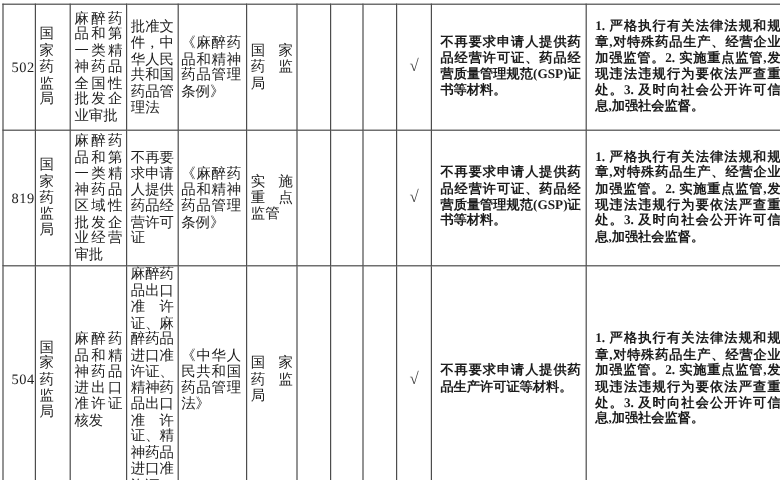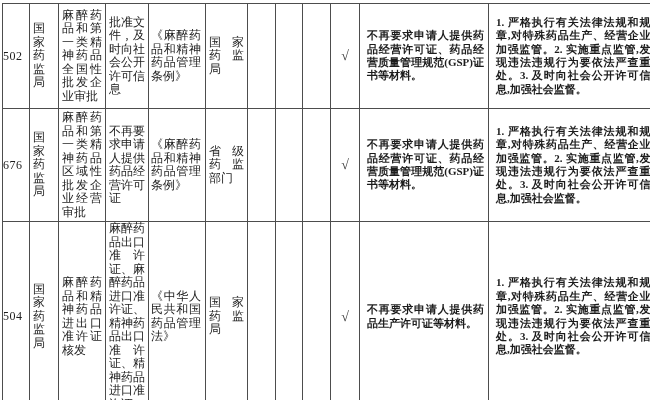--- a/index.html
+++ b/index.html
@@ -23,21 +23,21 @@
     margin: 3px 0 0 2px;
   }
   td {
     border: 1px solid #4d4d4d;
     padding: 0;
     vertical-align: middle;
     overflow: hidden;
     word-break: break-all;
   }
   td.c-num {
-    text-align: left;
+    text-align: right;
     font-size: 12px;
     font-weight: normal;
     letter-spacing: 0.5px;
   }
   td.cn {
     font-size: 12px;
     line-height: 13.5px;
     font-weight: normal;
     text-align: justify;
     text-justify: inter-ideograph;
@@ -82,38 +82,38 @@
       <col style="width:29px">
         <col style="width:129px">
         <col style="width:166px">
     </colgroup>
 
     <tbody>
         <tr style="height:105px;">
       <td class="c-num">502</td>
       <td class="cn">国家药监局</td>
       <td class="cn">麻醉药品和第一类精神药品全国性批发企业审批</td>
-      <td class="cn">批准文件,及时向社会公开许可信息</td>
+      <td class="cn">批准文件,中华人民共和国药品管理法</td>
       <td class="cn c-basis">《麻醉药品和精神药品管理条例》</td>
       <td class="cn">国家药监局</td>
       <td></td>
       <td></td>
       <td></td>
       <td class="c-check">√</td>
       <td class="c-wide">不再要求申请人提供药品经营许可证、药品经营质量管理规范(GSP)证书等材料。</td>
       <td class="c-wide c-measures">1. 严格执行有关法律法规和规章,对特殊药品生产、经营企业加强监管。2. 实施重点监管,发现违法违规行为要依法严查重处。3. 及时向社会公开许可信息,加强社会监督。</td>
     </tr>
 
     <tr style="height:113px;">
-      <td class="c-num">676</td>
+      <td class="c-num">819</td>
       <td class="cn">国家药监局</td>
       <td class="cn">麻醉药品和第一类精神药品区域性批发企业经营审批</td>
       <td class="cn">不再要求申请人提供药品经营许可证</td>
       <td class="cn c-basis">《麻醉药品和精神药品管理条例》</td>
-      <td class="cn">省级药监部门</td>
+      <td class="cn">实施重点监管</td>
       <td></td>
       <td></td>
       <td></td>
       <td class="c-check">√</td>
       <td class="c-wide">不再要求申请人提供药品经营许可证、药品经营质量管理规范(GSP)证书等材料。</td>
       <td class="c-wide c-measures">1. 严格执行有关法律法规和规章,对特殊药品生产、经营企业加强监管。2. 实施重点监管,发现违法违规行为要依法严查重处。3. 及时向社会公开许可信息,加强社会监督。</td>
     </tr>
 
     <tr style="height:172px;">
       <td class="c-num">504</td>

